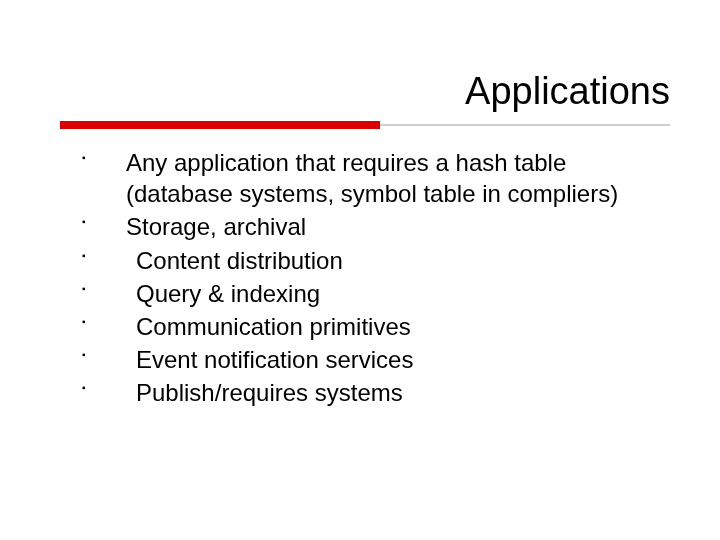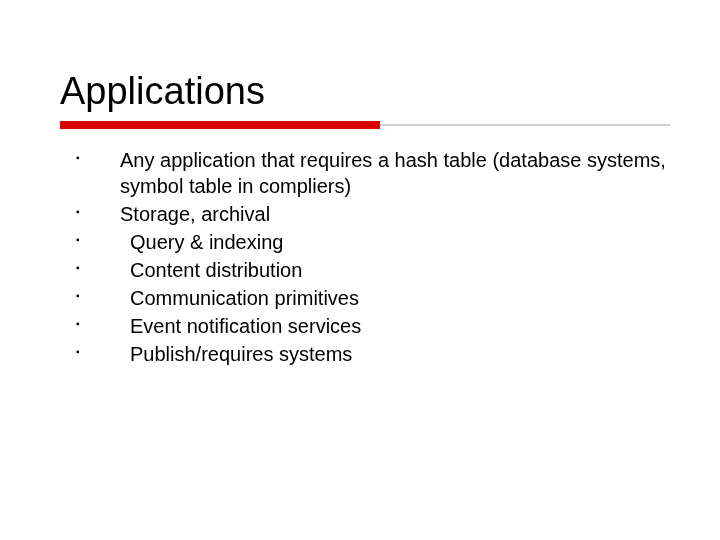--- a/index.html
+++ b/index.html
@@ -16,20 +16,21 @@
     width: 720px;
     height: 540px;
     box-sizing: border-box;
     padding: 70px 50px 40px 60px;
   }
   .title {
     font-size: 38px;
     font-weight: 400;
     margin: 0 0 8px 0;
     letter-spacing: 0px;
+    text-align: right;
   }
   .underline-wrap {
     width: 100%;
     height: 8px;
     position: relative;
     margin-bottom: 18px;
   }
   
   .underline-wrap .thin {
     position: absolute;
@@ -42,23 +43,23 @@
   .underline-wrap .thick {
     position: absolute;
     left: 0;
     top: 0;
     width: 320px;
     height: 8px;
     background: #d80000;
   }
   ul.bullets {
     list-style: none;
-    margin: 2px;
+    margin: 8px;
     padding: 0 0 0 10px;
-    font-size: 20px;
+    font-size: 24px;
     line-height: 1.3;
   }
   ul.bullets > li {
     position: relative;
     padding-left: 48px;
     margin: 0 0 2px 0;
   }
   ul.bullets > li::before {
     content: "▪";
     position: absolute;
@@ -83,20 +84,20 @@
   <h1 class="title">Applications</h1>
 
   <div class="underline-wrap">
     <div class="thin"></div>
     <div class="thick"></div>
   </div>
 
   <ul class="bullets">
     <li><span class="txt">Any application that requires a hash table (database systems, symbol table in compliers)</span></li>
     <li><span class="txt">Storage, archival</span></li>
+    <li class="indent"><span class="txt">Content distribution</span></li>
     <li class="indent"><span class="txt">Query &amp; indexing</span></li>
-    <li class="indent"><span class="txt">Content distribution</span></li>
     <li class="indent"><span class="txt">Communication primitives</span></li>
     <li class="indent"><span class="txt">Event notification services</span></li>
     <li class="indent"><span class="txt">Publish/requires systems</span></li>
   </ul>
 
 </div>
 
 </body></html>

